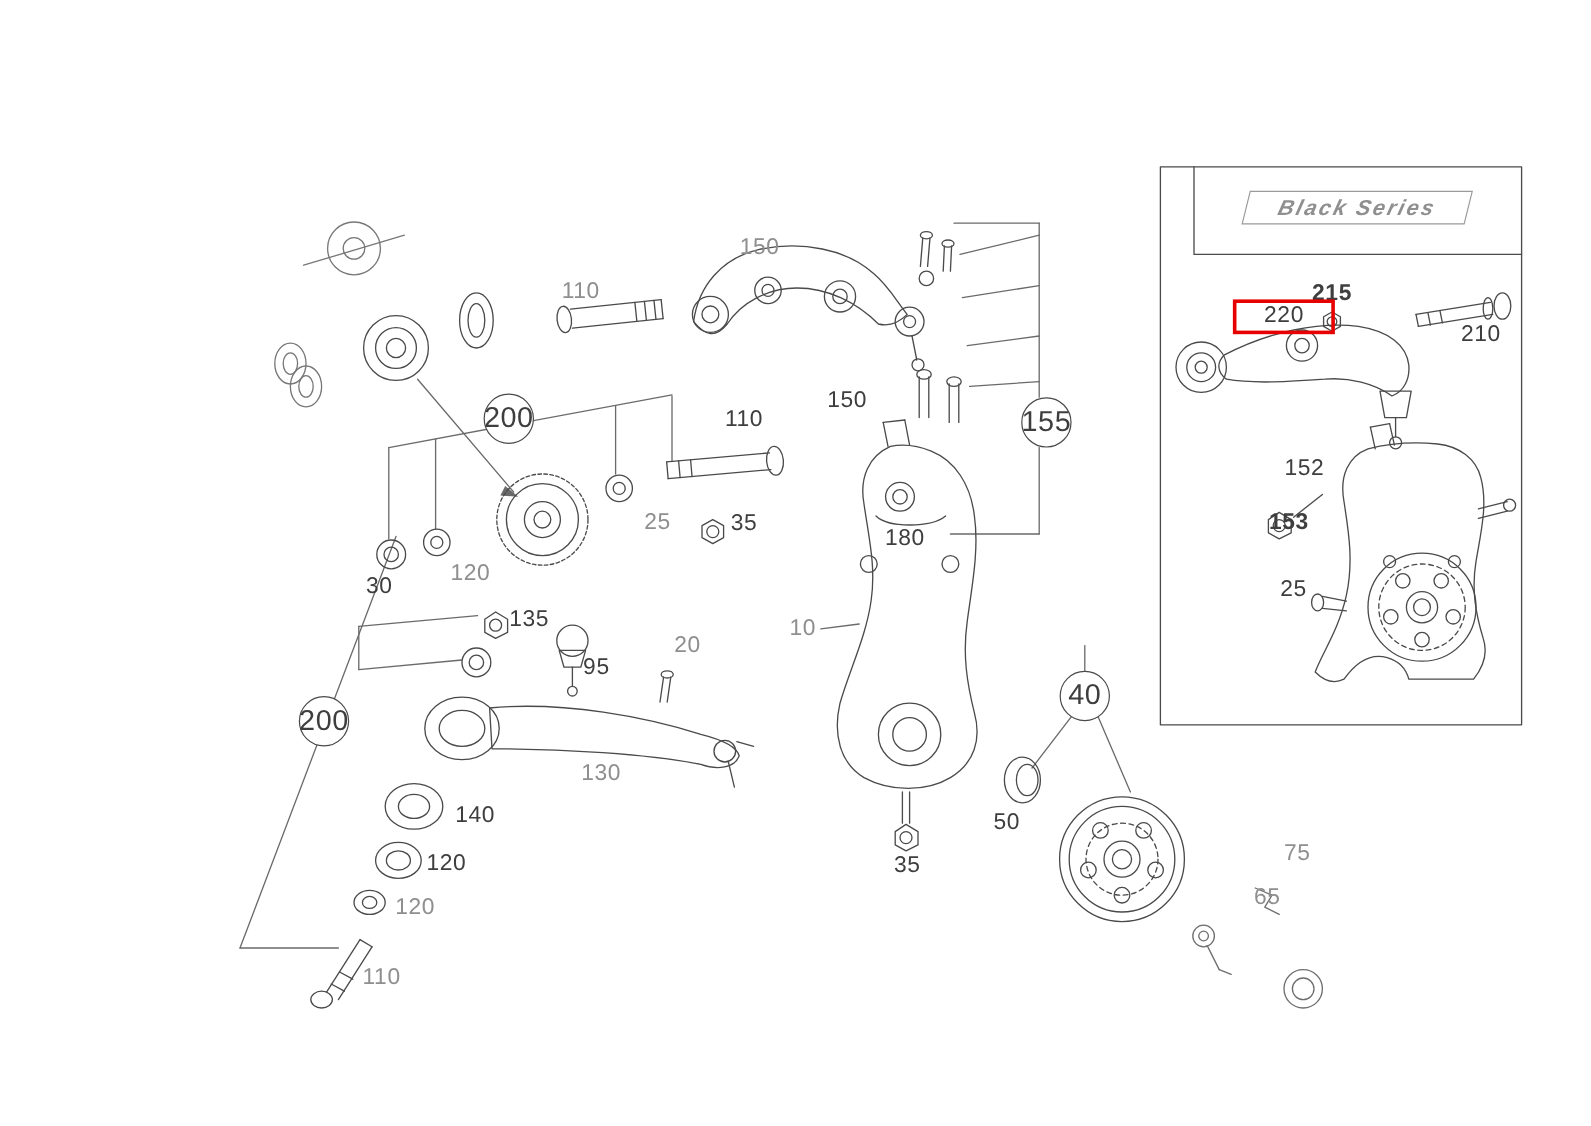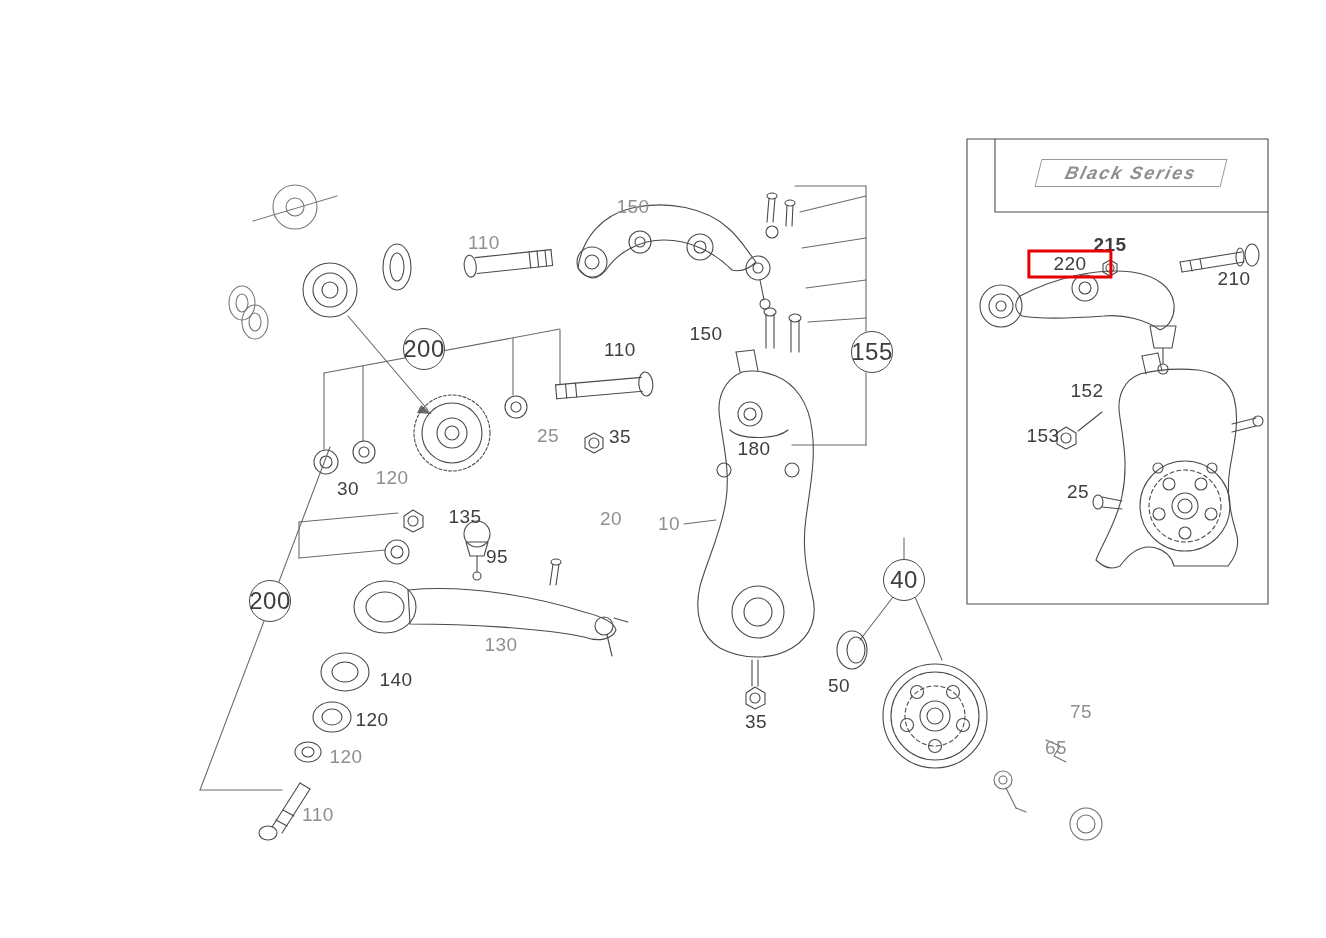--- a/index.html
+++ b/index.html
@@ -293,36 +293,36 @@
 <div id="labels">
     <div class="part-label faint" style="left: 633px; top: 207px;">150</div>
     <div class="part-label faint" style="left: 484px; top: 243px;">110</div>
     <div class="part-label circle" style="left: 424px; top: 349px;">200</div>
     <div class="part-label plain" style="left: 620px; top: 350px;">110</div>
     <div class="part-label plain" style="left: 706px; top: 334px;">150</div>
     <div class="part-label circle" style="left: 872px; top: 352px;">155</div>
     <div class="part-label faint" style="left: 548px; top: 436px;">25</div>
     <div class="part-label plain" style="left: 620px; top: 437px;">35</div>
     <div class="part-label plain" style="left: 754px; top: 449px;">180</div>
-    <div class="part-label plain" style="left: 348px; top: 489px;">30</div>
+    <div class="part-label plain" style="left: 316px; top: 489px;">30</div>
     <div class="part-label faint" style="left: 392px; top: 478px;">120</div>
-    <div class="part-label plain" style="left: 441px; top: 517px; margin-left: 24px;">135</div>
+    <div class="part-label plain" style="left: 441px; top: 517px;">135</div>
     <div class="part-label plain" style="left: 497px; top: 557px;">95</div>
     <div class="part-label faint" style="left: 669px; top: 524px;">10</div>
-    <div class="part-label faint" style="left: 573px; top: 519px; margin-left: 38px;">20</div>
+    <div class="part-label faint" style="left: 573px; top: 538px;">20</div>
     <div class="part-label circle" style="left: 270px; top: 601px;">200</div>
     <div class="part-label faint" style="left: 501px; top: 645px;">130</div>
     <div class="part-label plain" style="left: 396px; top: 680px;">140</div>
     <div class="part-label plain" style="left: 372px; top: 720px;">120</div>
     <div class="part-label faint" style="left: 346px; top: 757px;">120</div>
     <div class="part-label faint" style="left: 318px; top: 815px;">110</div>
     <div class="part-label circle" style="left: 904px; top: 580px;">40</div>
     <div class="part-label plain" style="left: 839px; top: 686px;">50</div>
     <div class="part-label plain" style="left: 756px; top: 722px;">35</div>
     <div class="part-label plain" style="left: 1110px; top: 245px; font-weight: bold;">215</div>
     <div class="part-label highlight" style="left: 1070px; top: 264px; border-color: rgb(230, 0, 0);">220</div>
     <div class="part-label plain" style="left: 1234px; top: 279px;">210</div>
     <div class="part-label plain" style="left: 1087px; top: 343px; margin-top: 48px;">152</div>
-    <div class="part-label plain" style="left: 1043px; top: 436px;">153</div>
+    <div class="part-label plain" style="left: 1074px; top: 436px; font-weight: bold;">153</div>
     <div class="part-label plain" style="left: 1078px; top: 492px;">25</div>
     <div class="part-label faint" style="left: 1081px; top: 712px;">75</div>
     <div class="part-label faint" style="left: 1008px; top: 748px; margin-left: 48px;">65</div>
   </div>
 
 </body></html>

